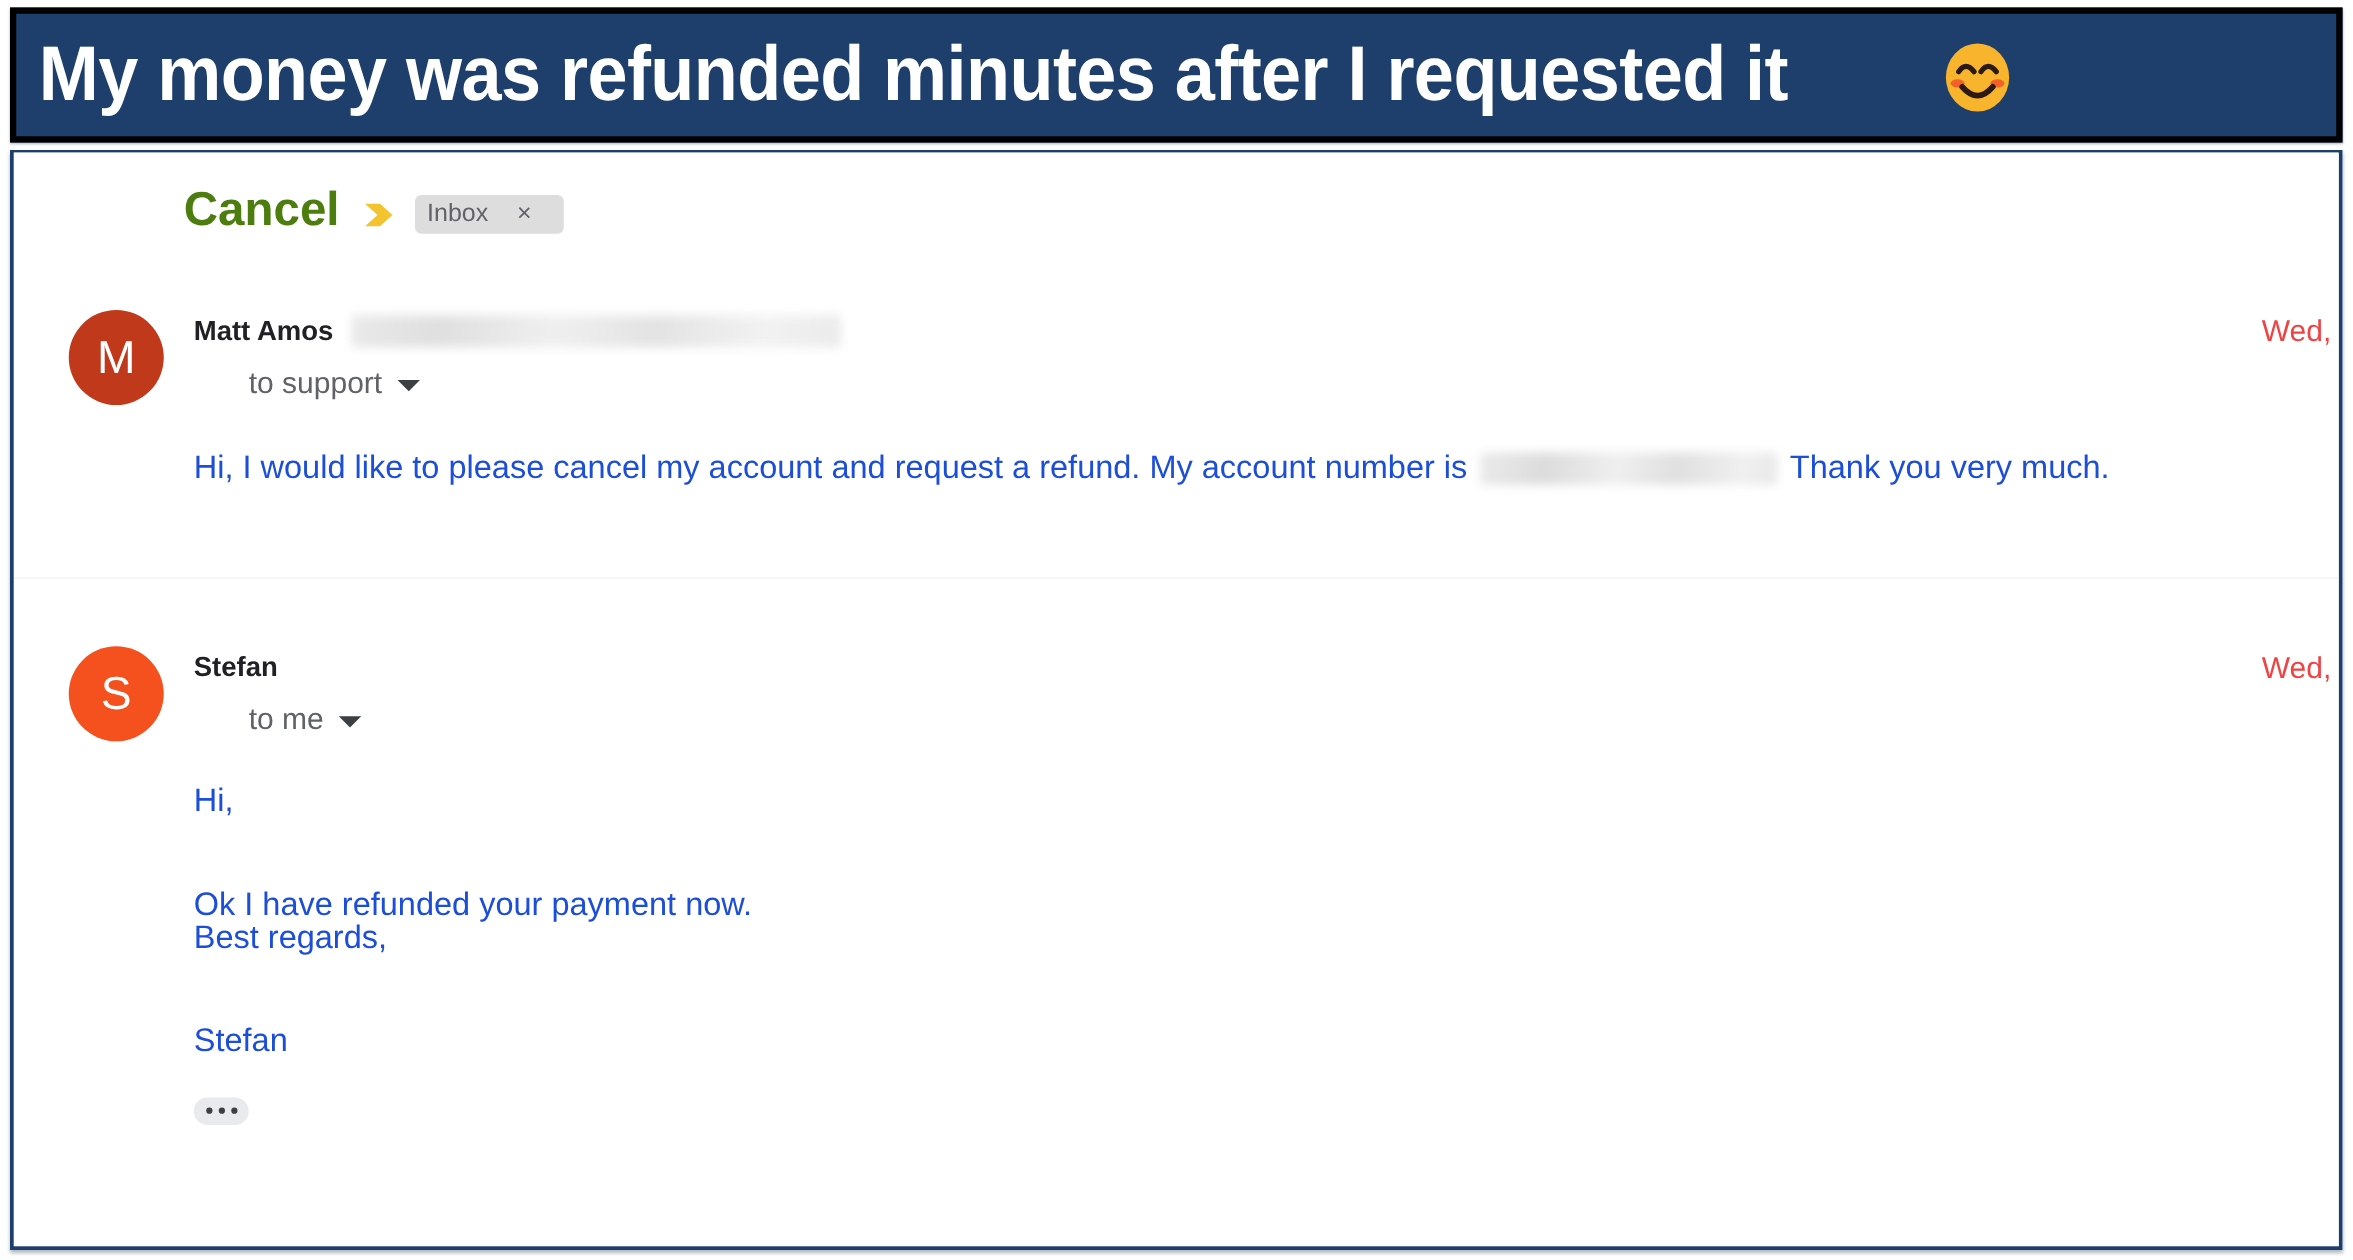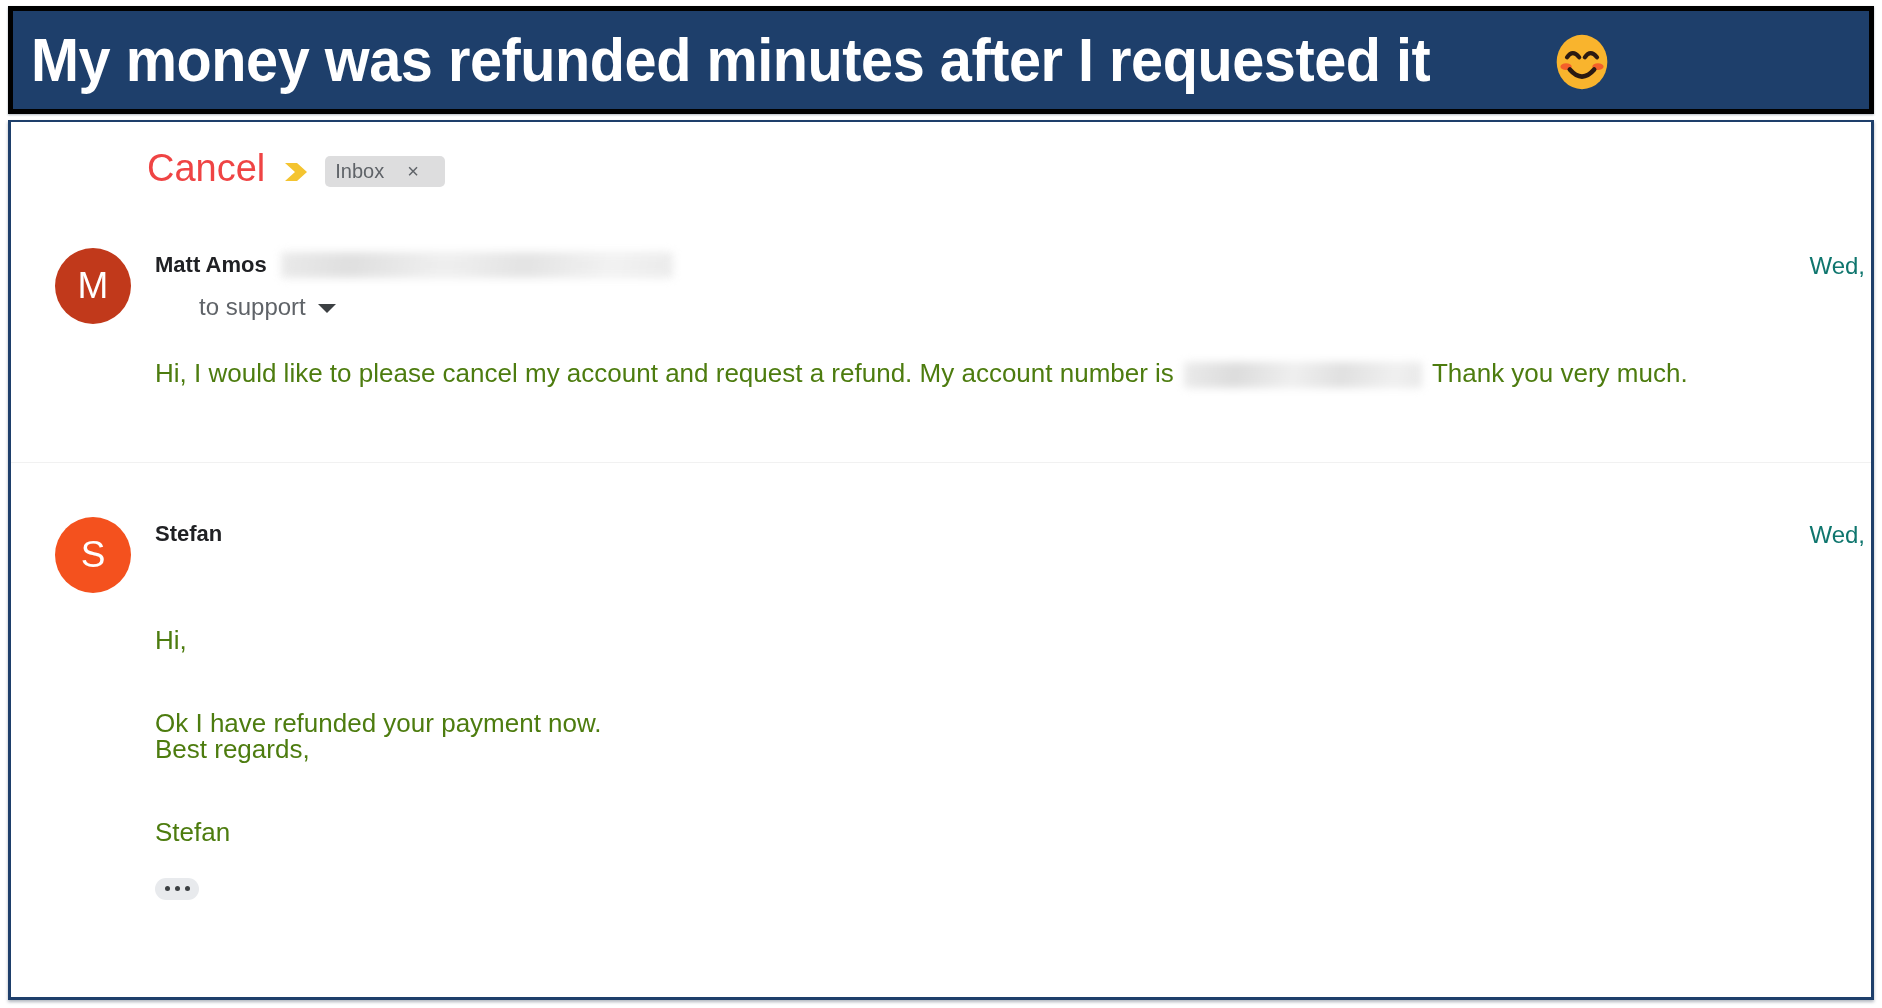--- a/index.html
+++ b/index.html
@@ -83,22 +83,22 @@
 
   
   .subject-row {
     display: flex;
     align-items: center;
     padding: 26px 0 0 136px;
     gap: 14px;
   }
   .subject-text {
     font-size: 38px;
-    color: #ef4444;
-    font-weight: 400;
+    color: #4d7c0f;
+    font-weight: 700;
     letter-spacing: 0px;
     line-height: 1.1;
   }
   .important-marker {
     display: inline-block;
     width: 28px;
     height: 24px;
     margin-left: 4px;
     margin-top: 6px;
   }
@@ -205,31 +205,31 @@
     height: 0;
     border-left: 9px solid transparent;
     border-right: 9px solid transparent;
     border-top: 9px solid #3c4043;
     display: inline-block;
     margin-top: 3px;
   }
   .timestamp {
     flex: 0 0 auto;
     font-size: 24px;
-    color: #0f766e;
+    color: #ef4444;
     white-space: nowrap;
     padding-top: 6px;
     margin-left: auto;
     margin-right: -14px;
   }
 
   .msg-body {
     padding-left: 144px;
     font-size: 26px;
-    color: #4d7c0f;
+    color: #1d4ed8;
     line-height: 1.0;
   }
   .body-line {
     margin: 0;
     padding: 0;
     white-space: nowrap;
   }
 
   .trimmed-btn {
     display: inline-flex;
@@ -306,20 +306,24 @@
 
       <div class="message" style="margin-top:52px;">
         <div class="msg-head">
           <div class="avatar" style="background:#f4511e;">
             <span>S</span>
           </div>
           <div class="msg-headtext">
             <div class="sender-row">
               <span class="sender-name">Stefan</span>
             </div>
+            <div class="recipient-row">
+              <span class="recipient-text">to me</span>
+              <span class="caret"></span>
+            </div>
           </div>
           <div class="timestamp">Wed,</div>
         </div>
         <div class="msg-body" style="margin-top:34px;">
           <p class="body-line">Hi,</p>
           <p class="body-line" style="margin-top:57px;">Ok I have refunded your payment now.</p>
           <p class="body-line" style="">Best regards,</p>
           <p class="body-line" style="margin-top:57px;">Stefan</p>
         </div>
         <div class="trimmed-btn" style="margin-top:33px;">

